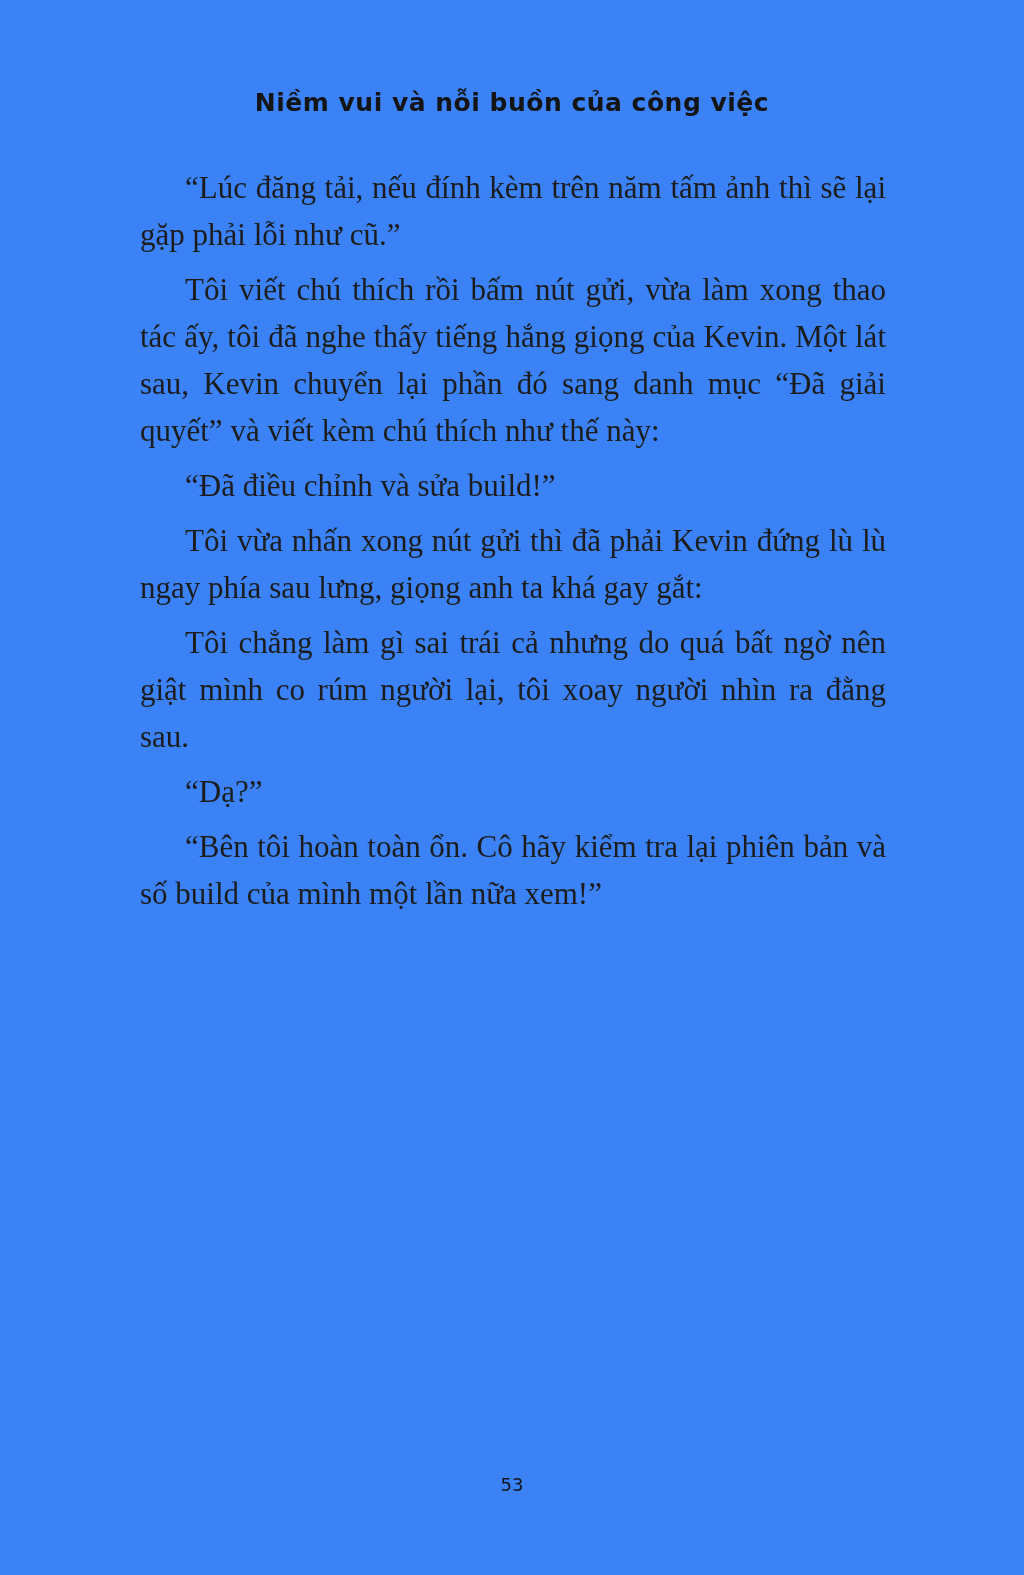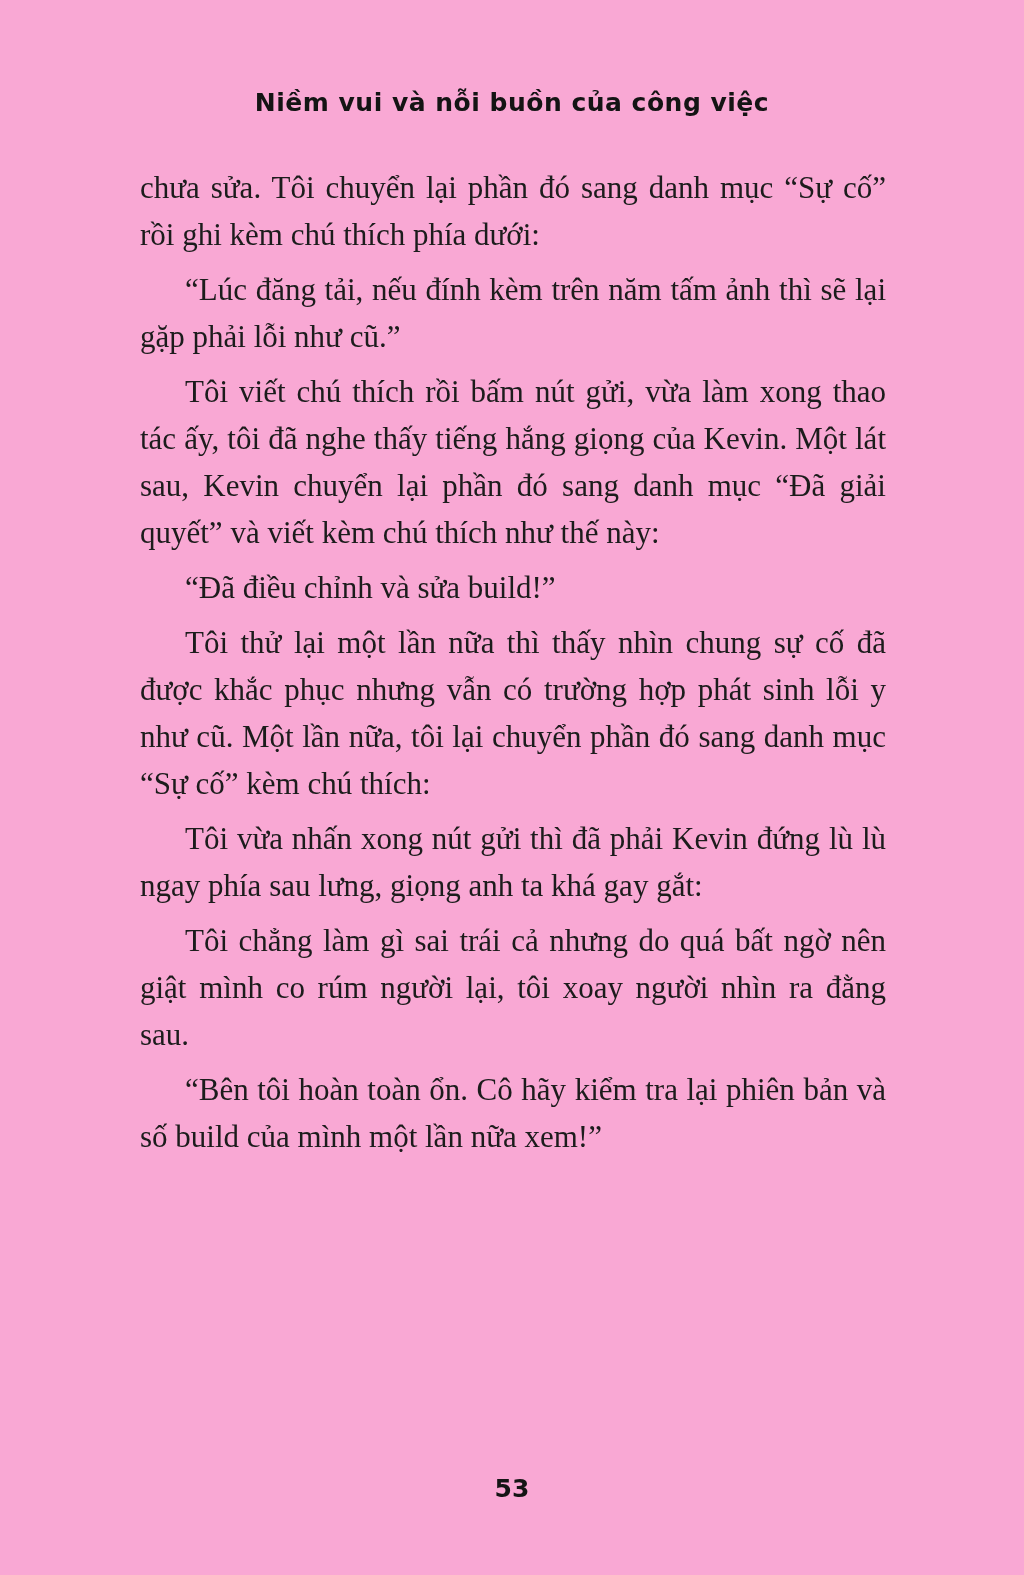--- a/index.html
+++ b/index.html
@@ -9,21 +9,21 @@
   body {
     width: 1024px;
     height: 1575px;
     background: #ffffff;
     position: relative;
     overflow: hidden;
   }
   .book-page {
     position: absolute;
     inset: 0;
-    background: #f9a8d4;
+    background: #3b82f6;
     color: #1c1c1c;
   }
   .running-header {
     position: absolute;
     top: 88px;
     left: 0;
     width: 100%;
     text-align: center;
     font-family: "DejaVu Sans", sans-serif;
     font-weight: bold;
@@ -49,38 +49,37 @@
   .text-block p.no-indent {
     text-indent: 0;
   }
   .page-number {
     position: absolute;
     top: 1474px;
     left: 0;
     width: 100%;
     text-align: center;
     font-family: "DejaVu Sans", sans-serif;
-    font-weight: bold;
-    font-size: 25px;
+    font-weight: normal;
+    font-size: 18px;
     color: #141414;
   }
 </style>
 </head>
 <body>
 
 <div class="book-page">
 
   <div class="running-header">Niềm vui và nỗi buồn của công việc</div>
 
   <div class="text-block">
-    <p class="no-indent">chưa sửa. Tôi chuyển lại phần đó sang danh mục “Sự cố” rồi ghi kèm chú thích phía dưới:</p>
     <p>“Lúc đăng tải, nếu đính kèm trên năm tấm ảnh thì sẽ lại gặp phải lỗi như cũ.”</p>
     <p>Tôi viết chú thích rồi bấm nút gửi, vừa làm xong thao tác ấy, tôi đã nghe thấy tiếng hắng giọng của Kevin. Một lát sau, Kevin chuyển lại phần đó sang danh mục “Đã giải quyết” và viết kèm chú thích như thế này:</p>
     <p>“Đã điều chỉnh và sửa build!”</p>
-    <p>Tôi thử lại một lần nữa thì thấy nhìn chung sự cố đã được khắc phục nhưng vẫn có trường hợp phát sinh lỗi y như cũ. Một lần nữa, tôi lại chuyển phần đó sang danh mục “Sự cố” kèm chú thích:</p>
     <p>Tôi vừa nhấn xong nút gửi thì đã phải Kevin đứng lù lù ngay phía sau lưng, giọng anh ta khá gay gắt:</p>
     <p>Tôi chẳng làm gì sai trái cả nhưng do quá bất ngờ nên giật mình co rúm người lại, tôi xoay người nhìn ra đằng sau.</p>
+    <p>“Dạ?”</p>
     <p>“Bên tôi hoàn toàn ổn. Cô hãy kiểm tra lại phiên bản và số build của mình một lần nữa xem!”</p>
   </div>
 
   <div class="page-number">53</div>
 
 </div>
 
 </body></html>

